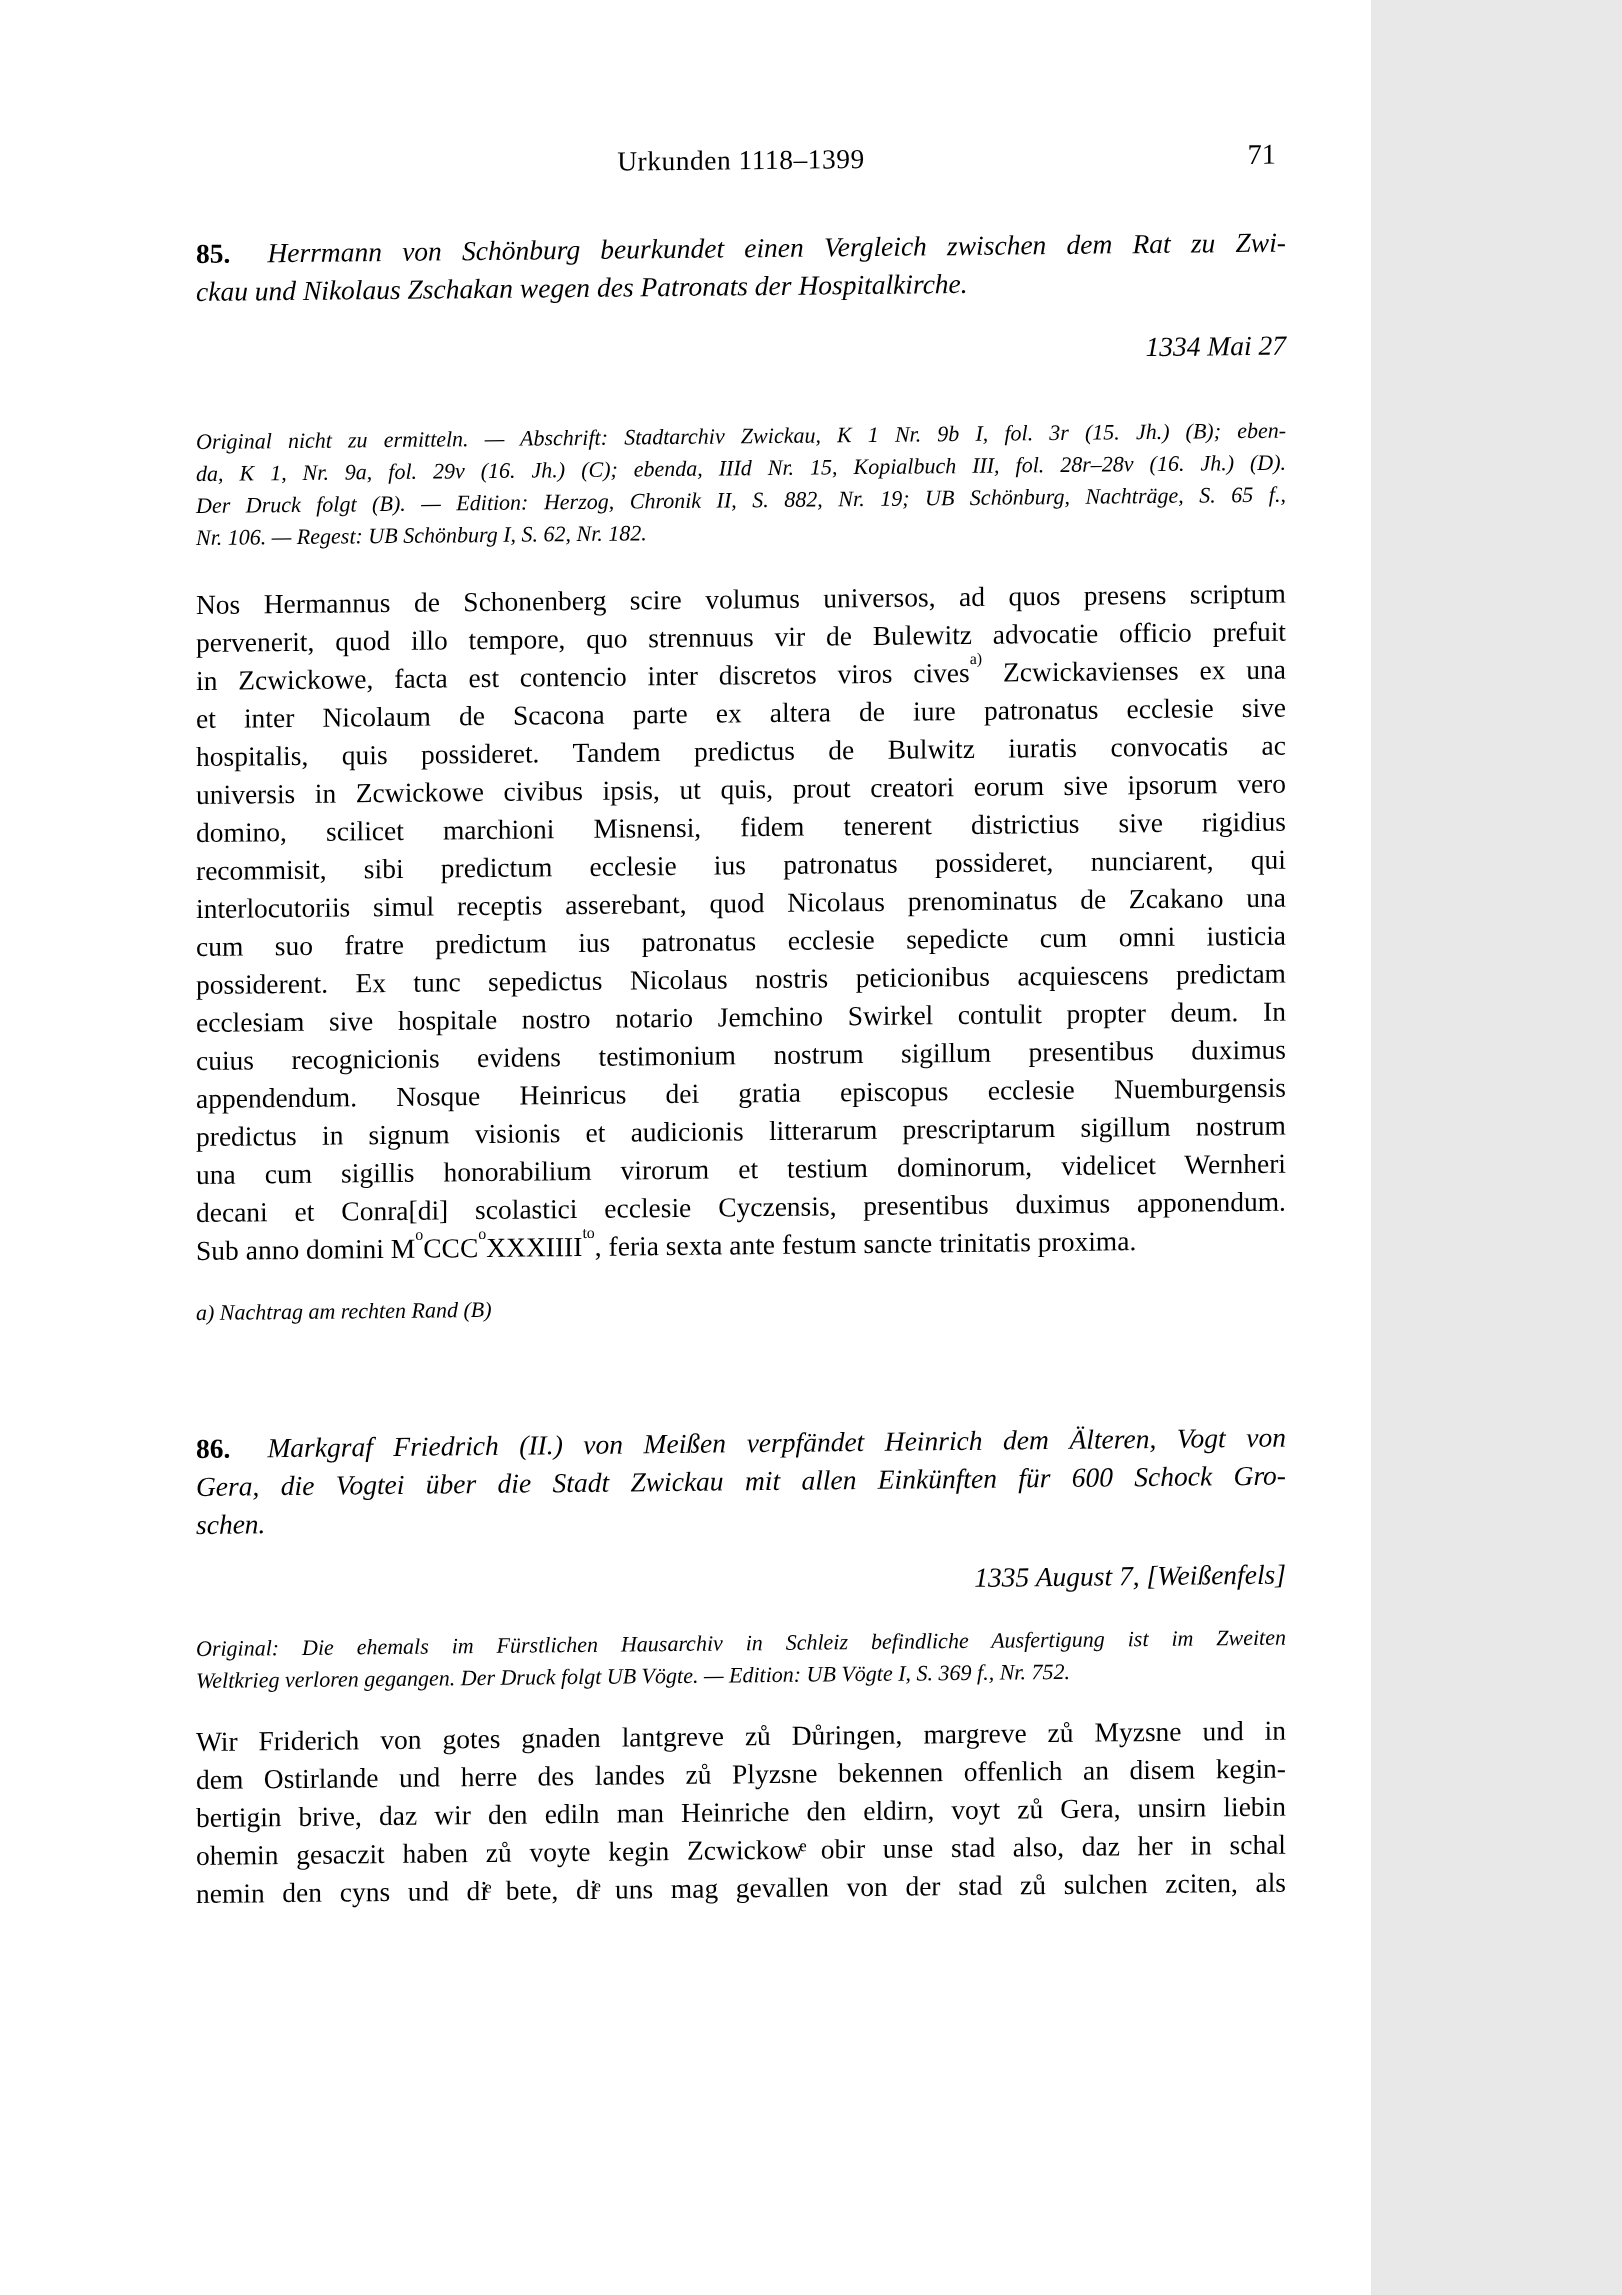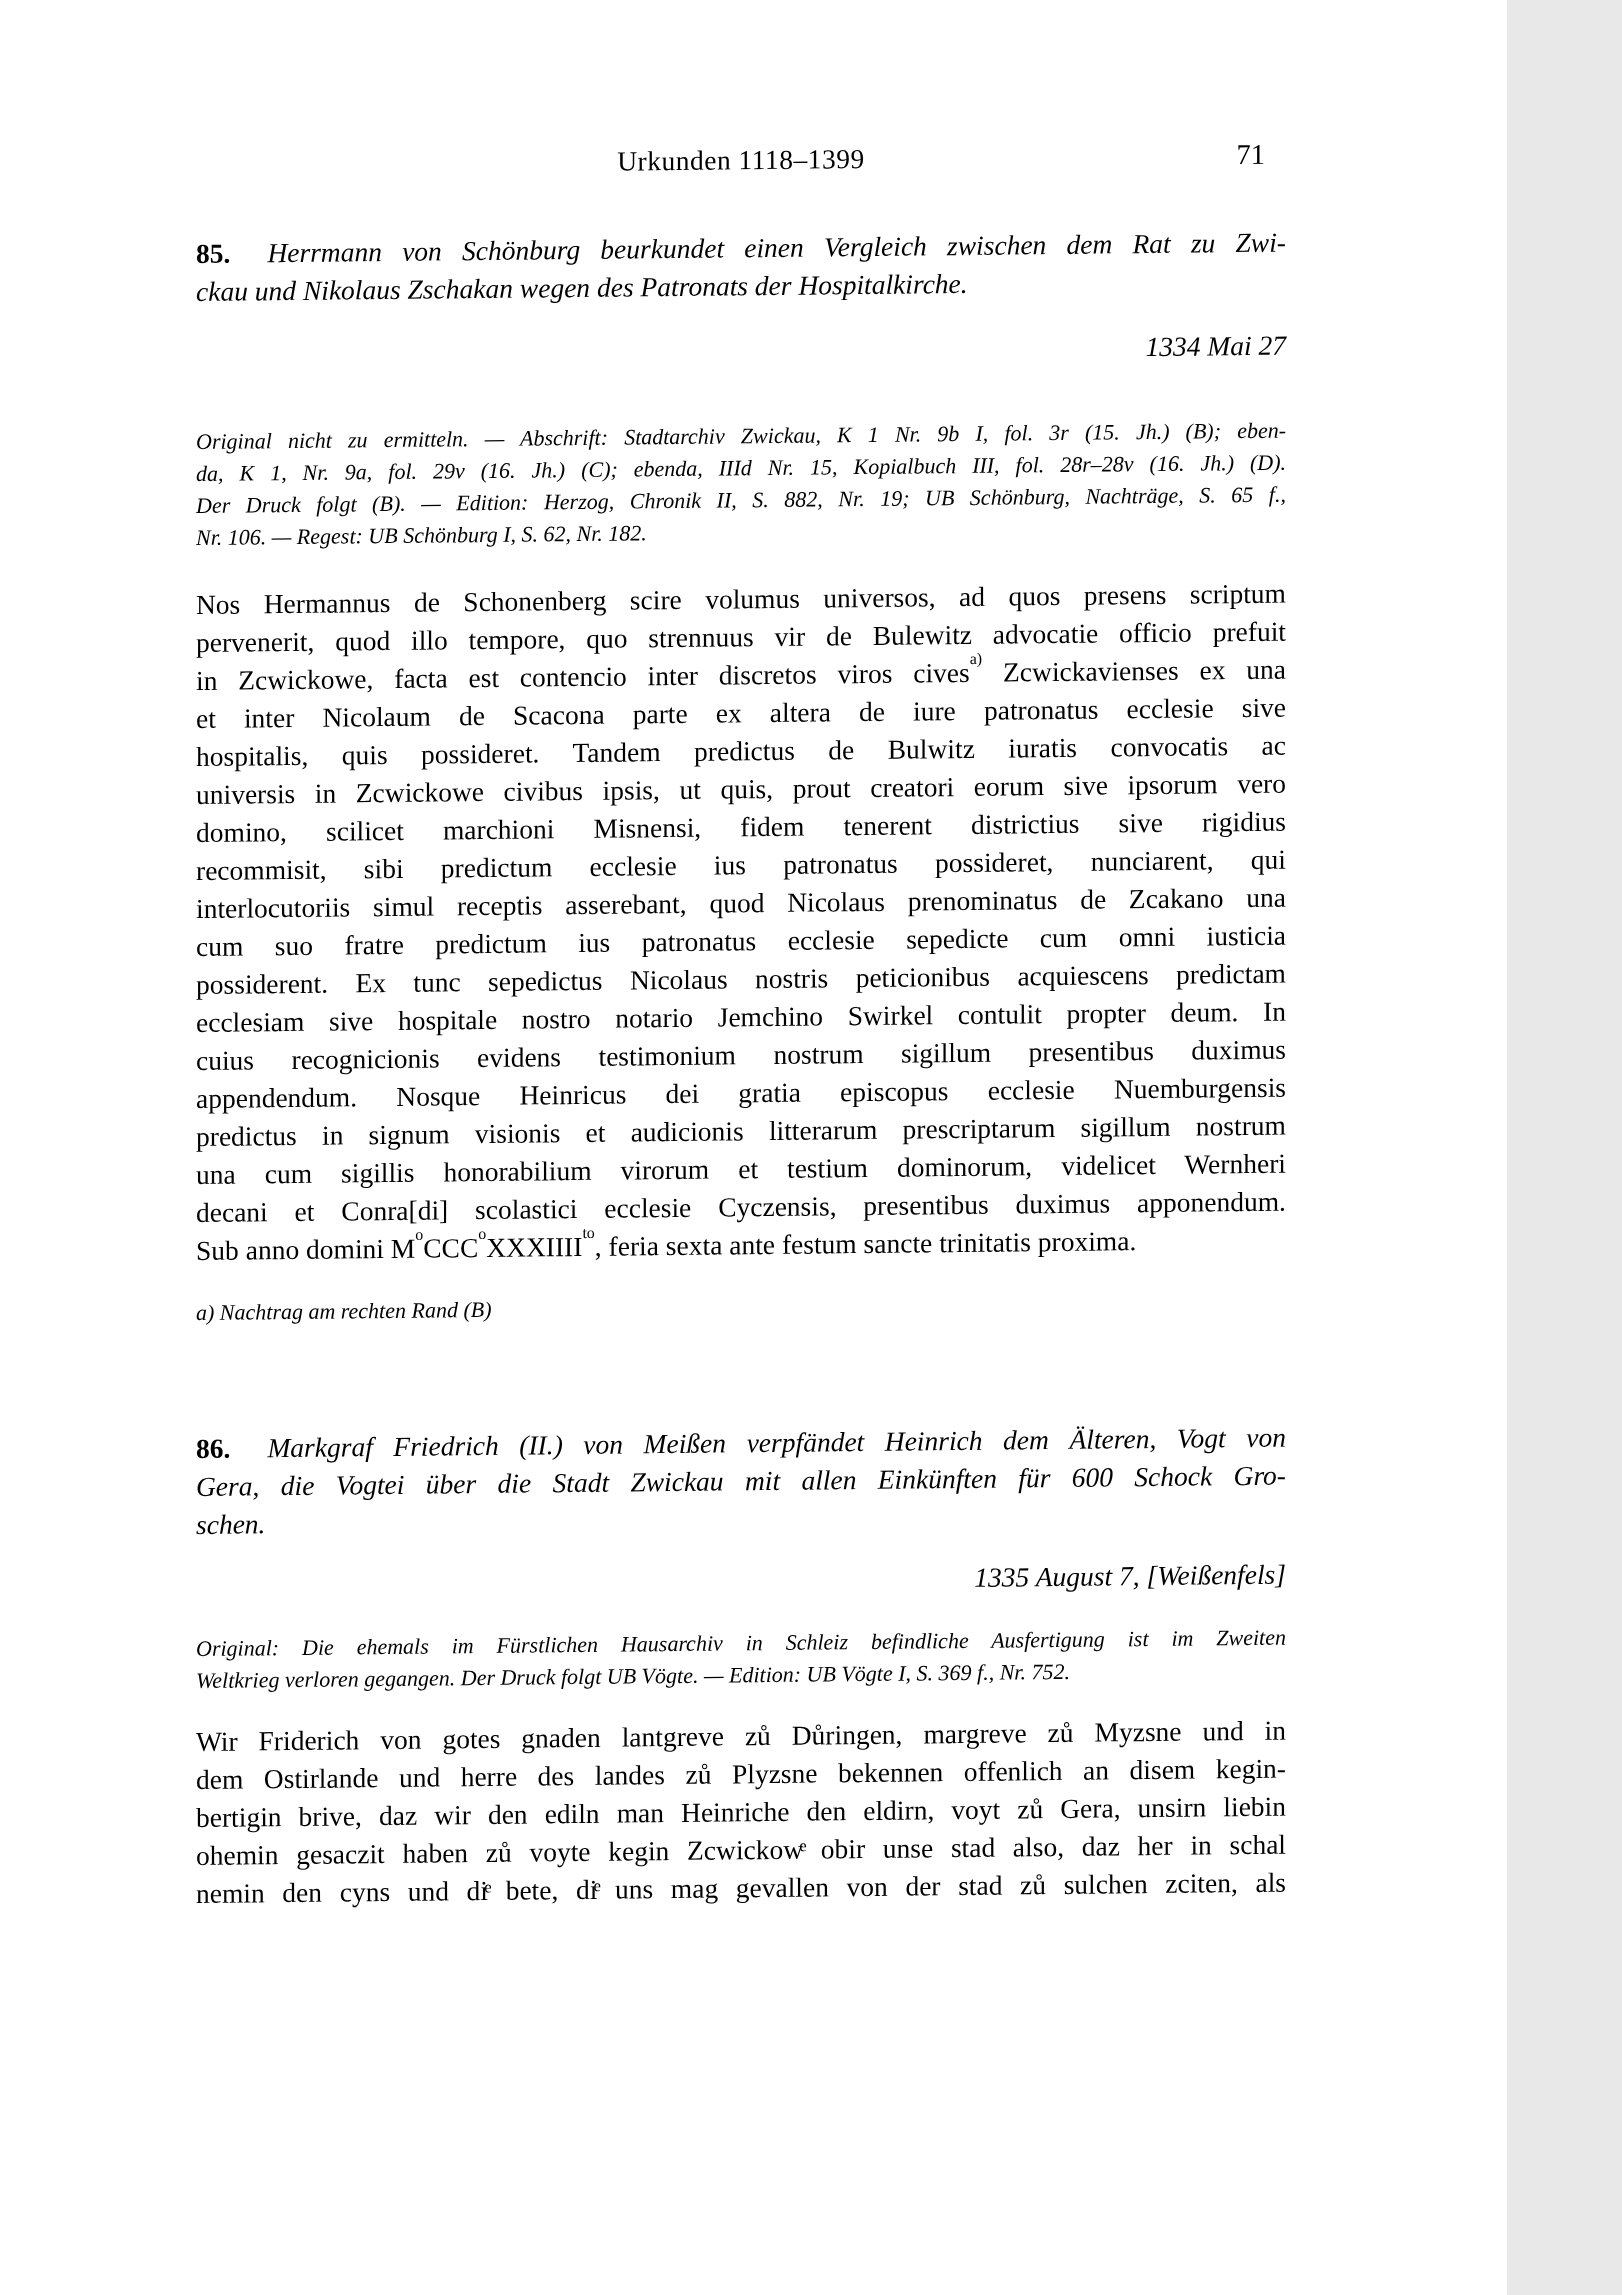--- a/index.html
+++ b/index.html
@@ -1,33 +1,33 @@
 <!DOCTYPE html>
 <html style="font-size:7.9px"><head>
 <meta charset="utf-8">
 <style>
   html,body{margin:0;padding:0;background:#e8e8e8;}
   .page{
     position:relative;
-    width:1507px;height:2295px;
+    width:1371px;height:2295px;
     background:#ffffff;
     overflow:hidden;
     font-family:"Liberation Serif","DejaVu Serif","DejaVu Sans",serif;
     color:#000;
   }
   .content{
     position:absolute;
     left:196px;top:147px;
     width:1090px;
     transform:skewY(-0.6deg);
     transform-origin:0 0;
   }
   .hdr-row{position:relative;height:38px;font-size:27.5px;line-height:38px;}
   .hdr-title{text-align:center;letter-spacing:0.5px;}
-  .hdr-pagenum{position:absolute;right:21px;top:0;font-size:28.5px;}
+  .hdr-pagenum{position:absolute;right:10px;top:0;font-size:28.5px;}
   .body-line{font-size:27.5px;line-height:38px;}
   .small-line{font-size:22px;line-height:32px;font-style:italic;}
   .foot-line{font-size:22px;line-height:32px;font-style:italic;}
   .j{text-align:justify;text-align-last:justify;}
   .l{text-align:left;}
   .r{text-align:right;}
   .it{font-style:italic;}
   .num{font-style:normal;font-weight:bold;margin-right:37px;}
   sup{font-size:58%;line-height:0;position:relative;top:-0.45em;}
   .m-h85{margin-top:50px;}

